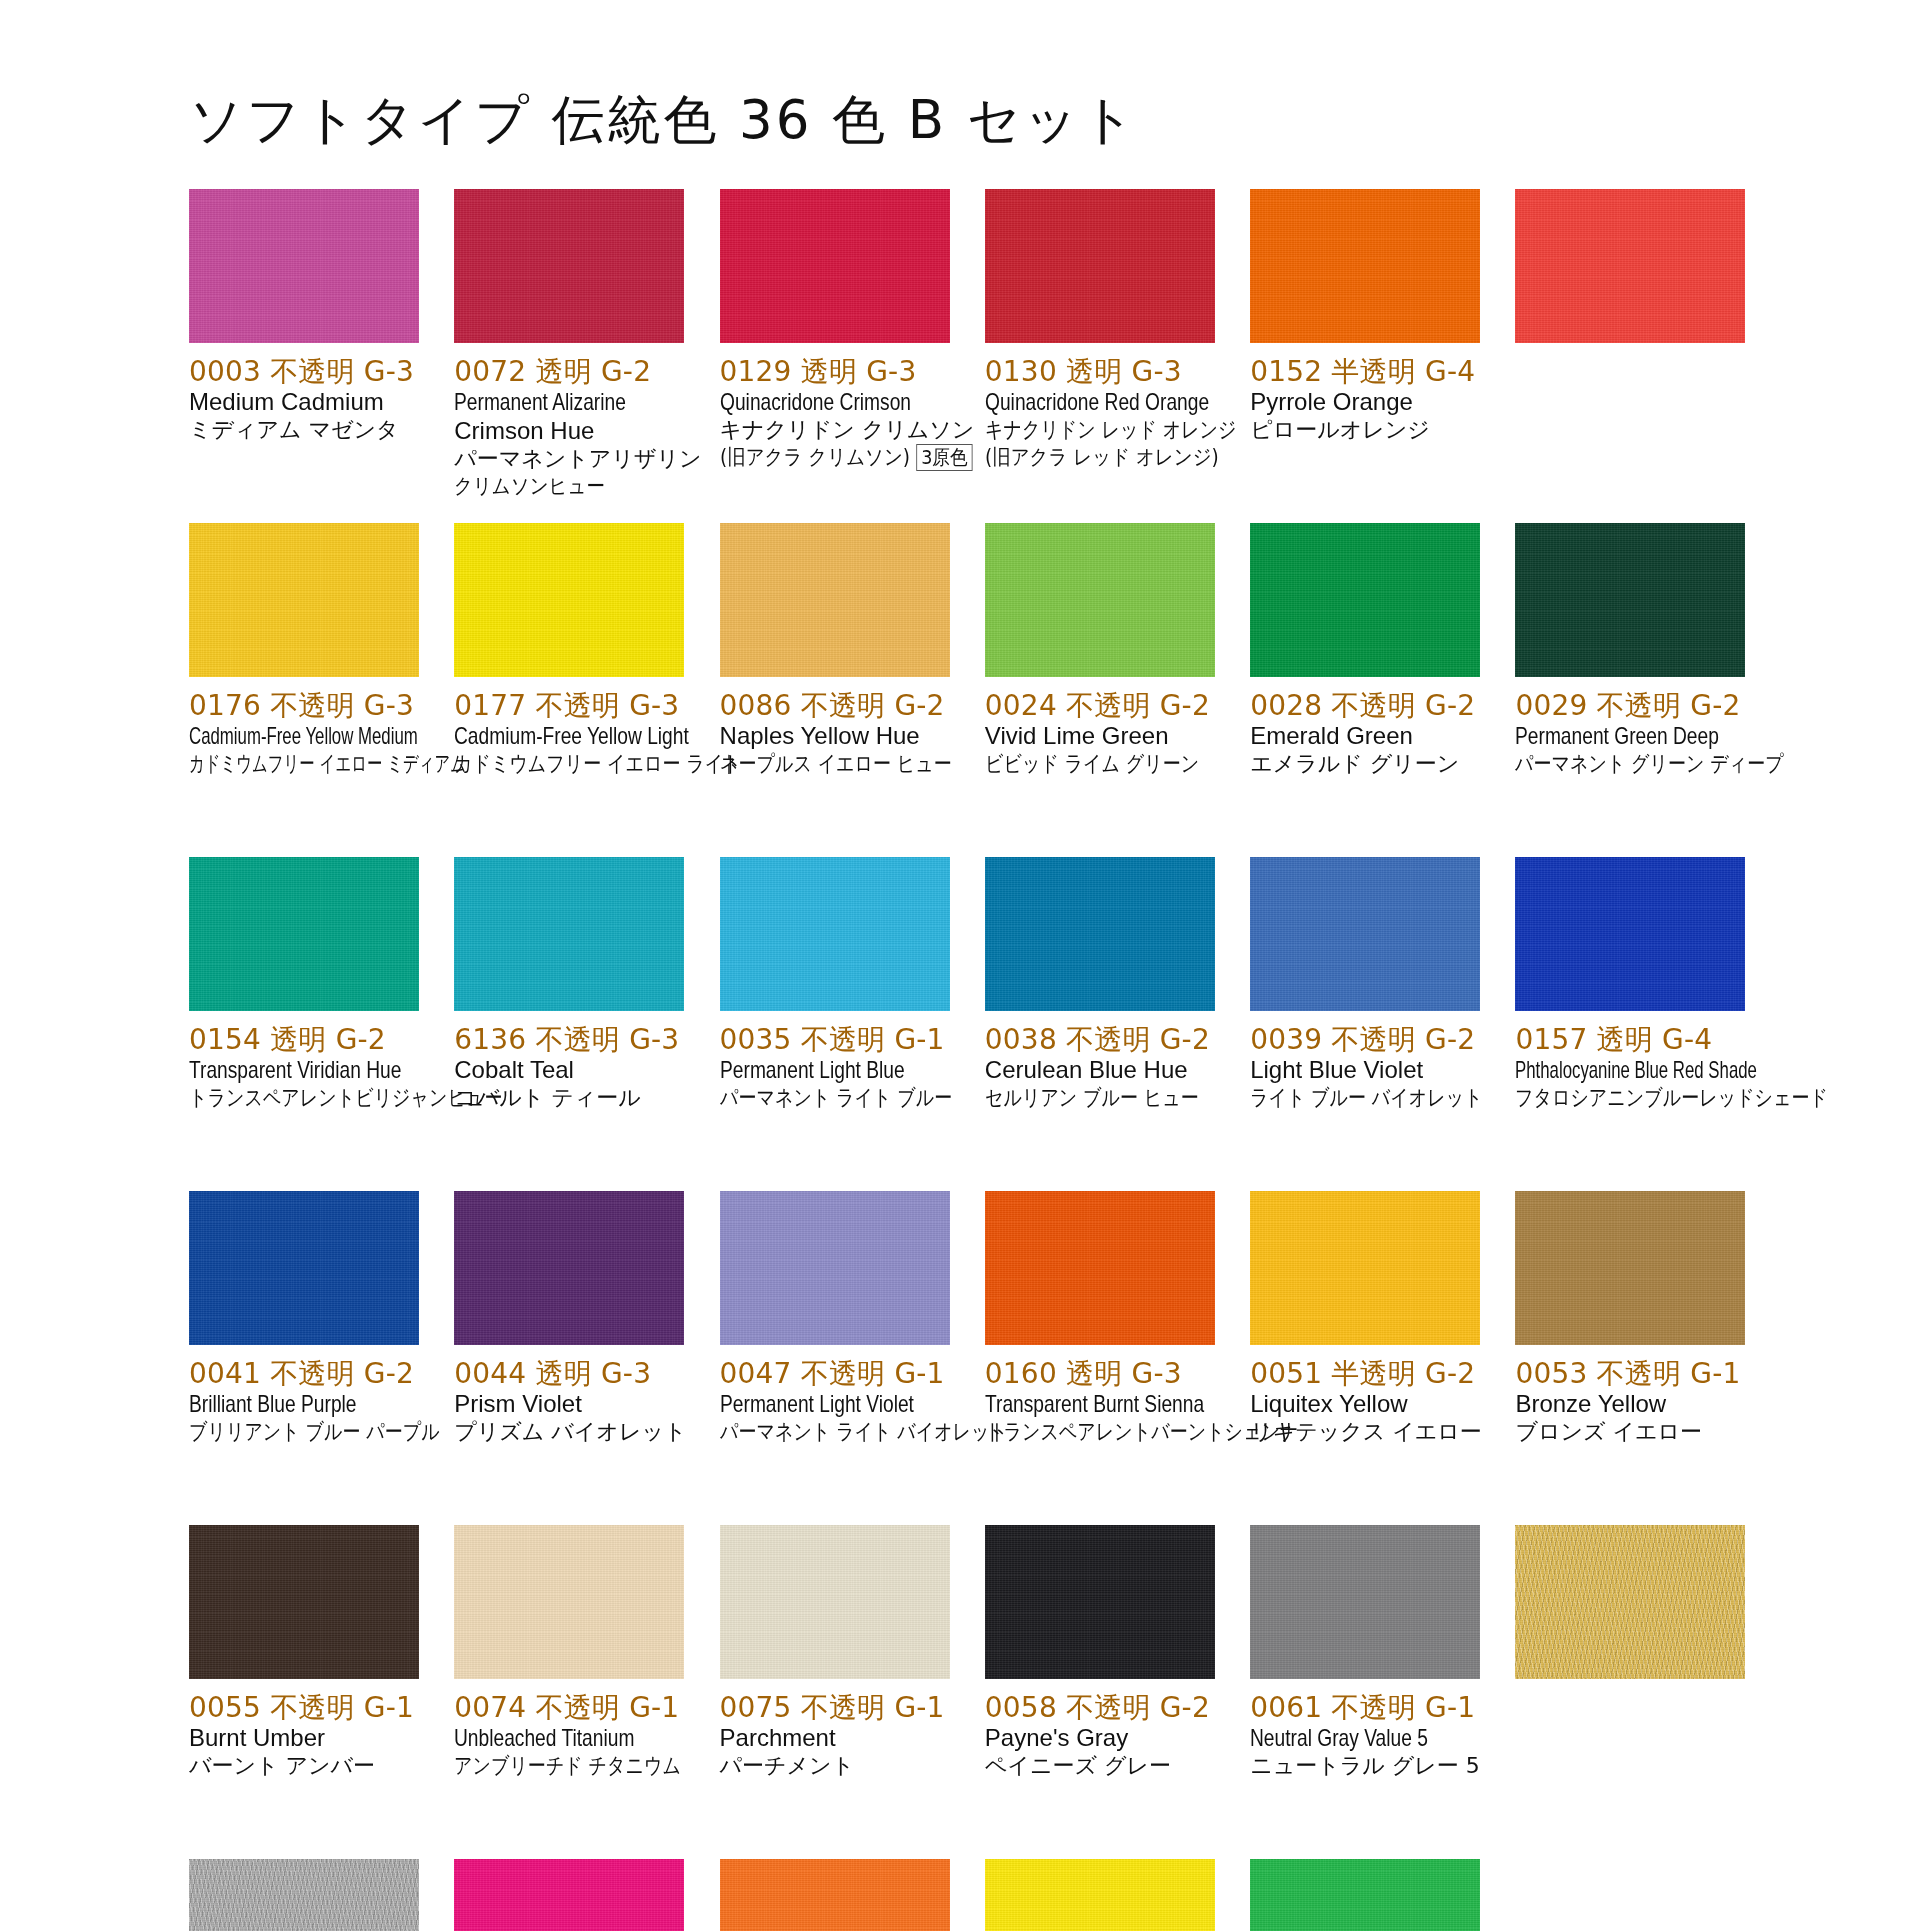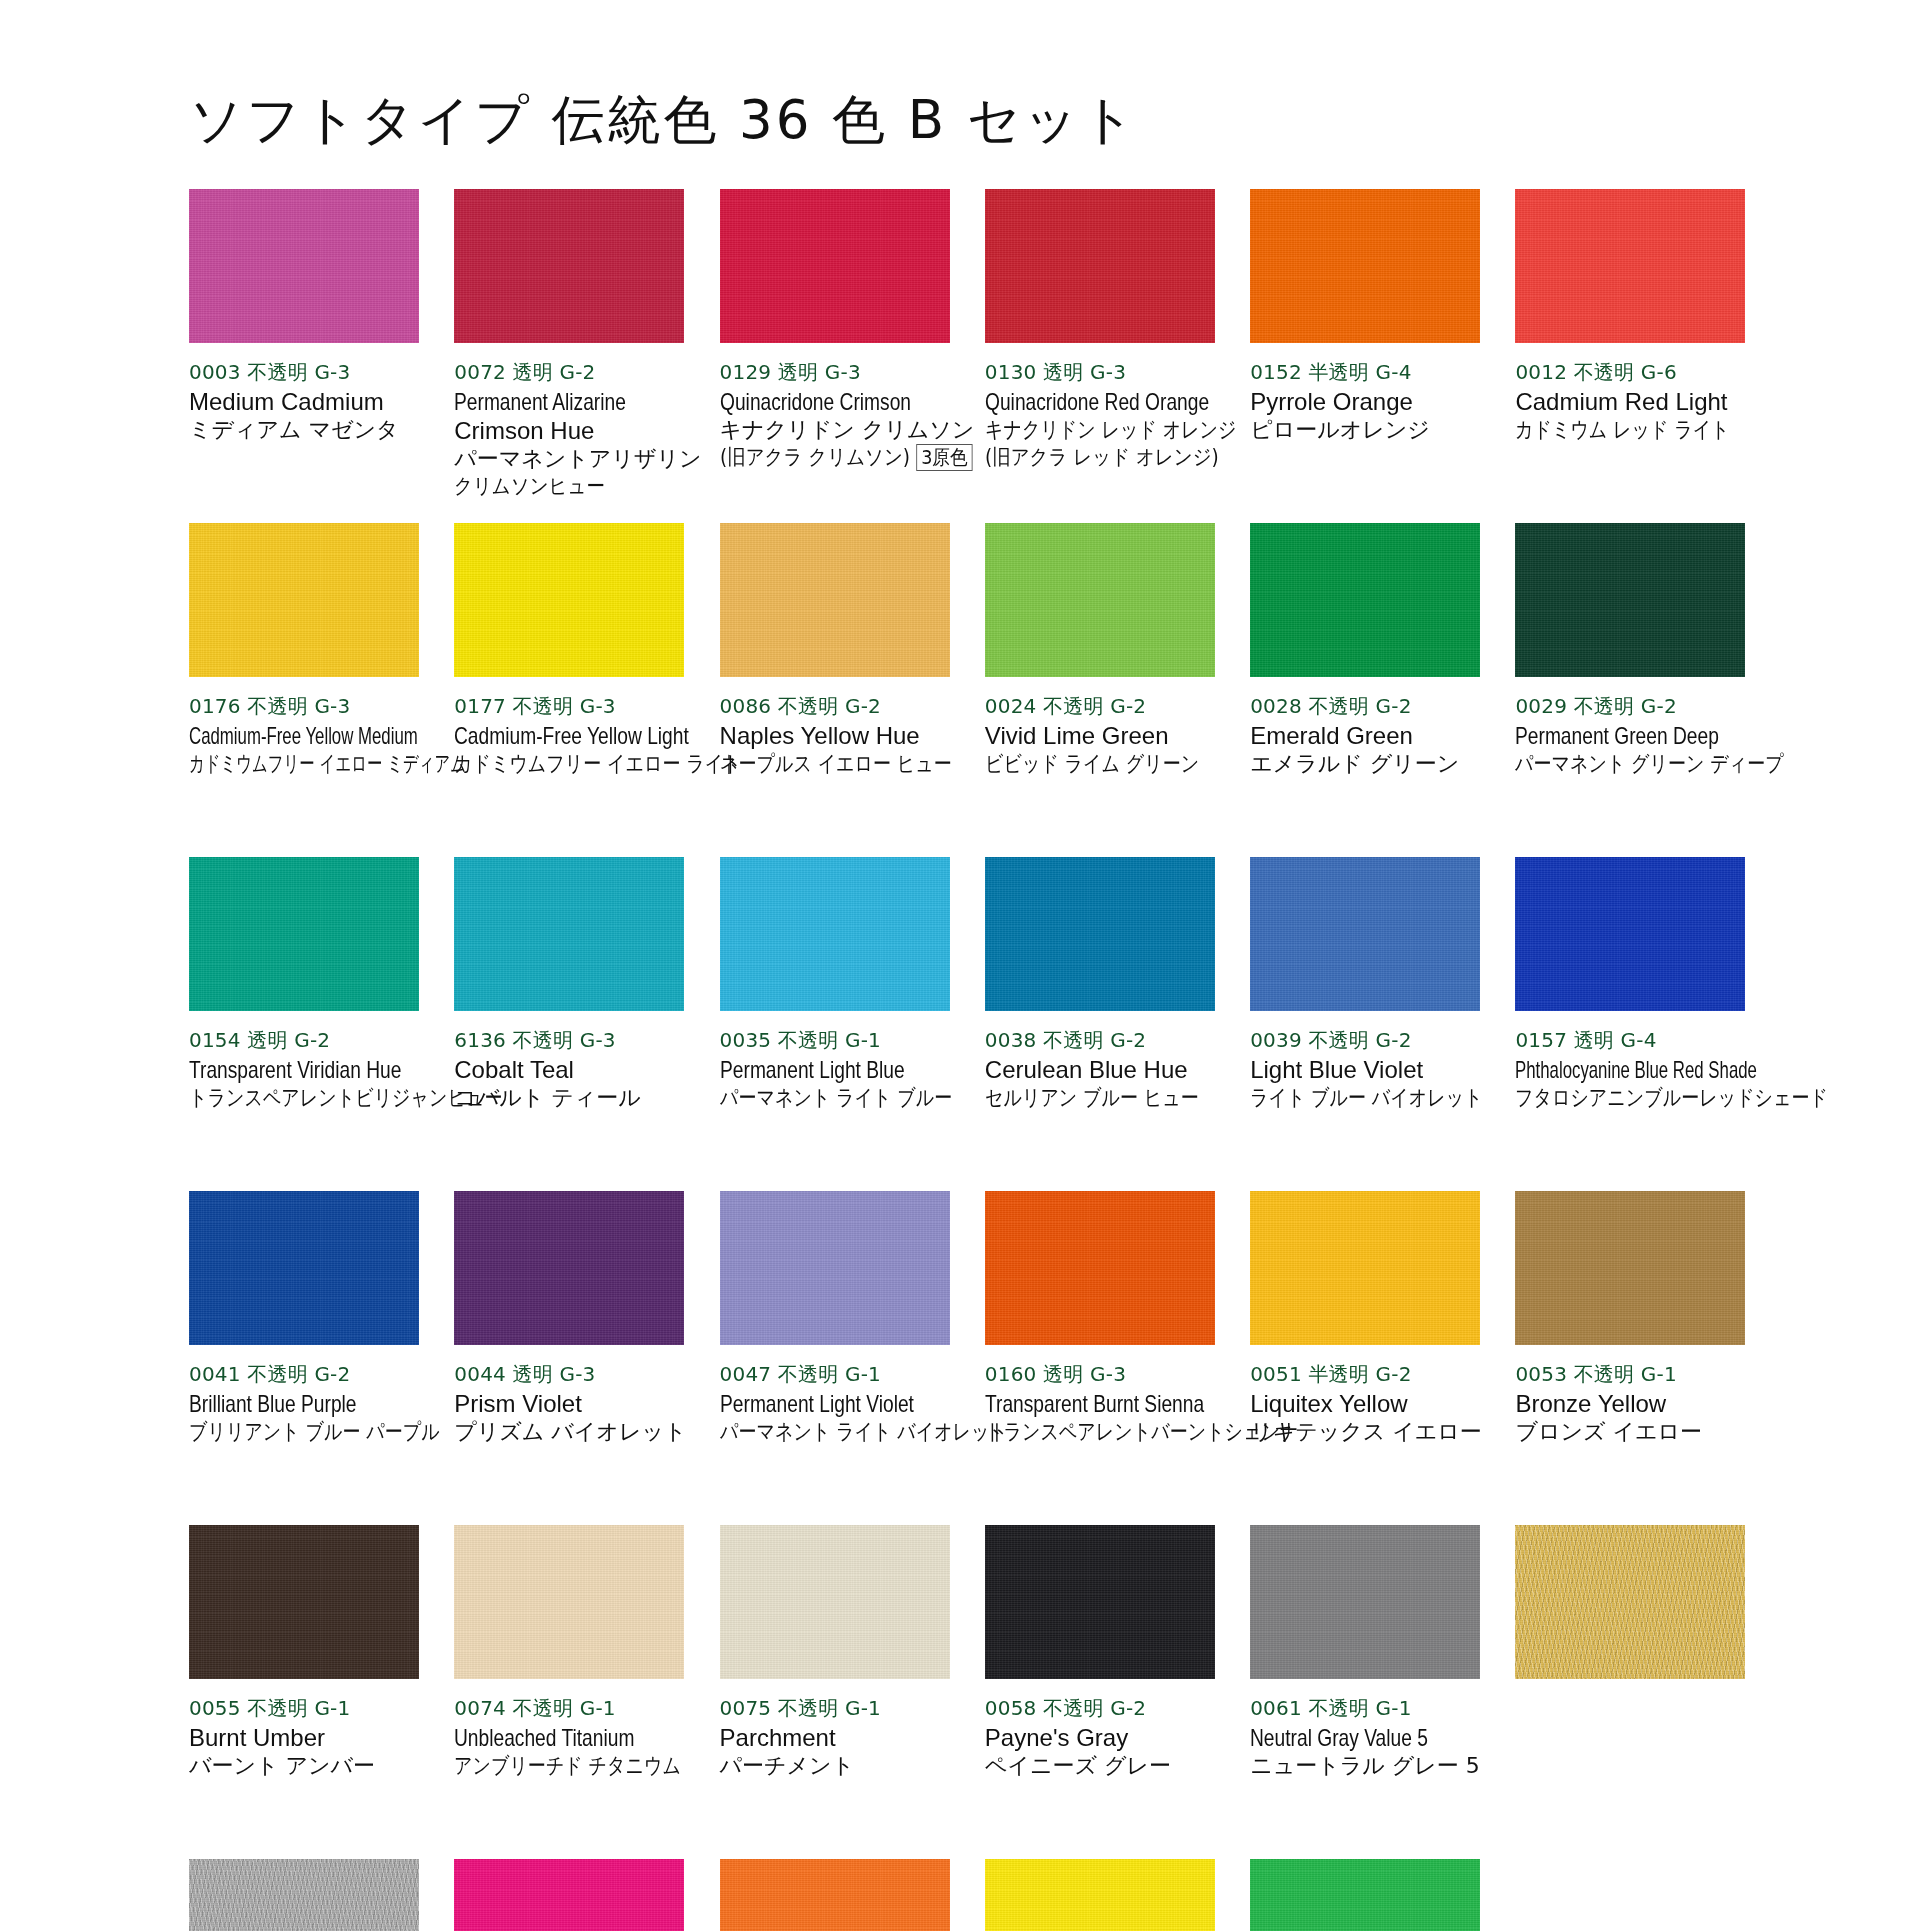--- a/index.html
+++ b/index.html
@@ -67,23 +67,23 @@
     background-image:
       repeating-linear-gradient(78deg, rgba(255,255,255,0.30) 0px, rgba(255,255,255,0.30) 1px, rgba(255,255,255,0) 1px, rgba(255,255,255,0) 3.9px),
       repeating-linear-gradient(102deg, rgba(0,0,0,0.14) 0px, rgba(0,0,0,0.14) 1px, rgba(0,0,0,0) 1px, rgba(0,0,0,0) 4.8px);
     pointer-events: none;
   }
   .info {
     padding-top: 13.5px;
     width: 243px;
   }
   .line-code {
-    font-size: 20px;
+    font-size: 28px;
     line-height: 30px;
-    color: #14532d;
+    color: #a16207;
     white-space: nowrap;
     font-family: "DejaVu Sans", sans-serif;
     letter-spacing: 0.2px;
   }
   .line-en {
     font-size: 24px;
     line-height: 29px;
     color: #111111;
     white-space: nowrap;
     font-family: "Liberation Sans", sans-serif;
@@ -183,25 +183,20 @@
       <div class="cell">
         <div class="swatch" style="background: rgb(240, 100, 0);"></div>
         <div class="info">
           <div class="line-code">0152 半透明 G-4</div>
           <div class="line-en">Pyrrole Orange</div>
           <div class="line-ja">ピロールオレンジ</div>
         </div>
       </div>
       <div class="cell">
         <div class="swatch" style="background: rgb(240, 64, 57);"></div>
-        <div class="info">
-          <div class="line-code">0012 不透明 G-6</div>
-          <div class="line-en">Cadmium Red Light</div>
-          <div class="line-ja sq">カドミウム レッド ライト</div>
-        </div>
       </div>
       <div class="cell">
         <div class="swatch" style="background: rgb(246, 201, 33);"></div>
         <div class="info">
           <div class="line-code">0176 不透明 G-3</div>
           <div class="line-en sq2">Cadmium-Free Yellow Medium</div>
           <div class="line-ja sq2">カドミウムフリー イエロー ミディアム</div>
         </div>
       </div>
       <div class="cell">

